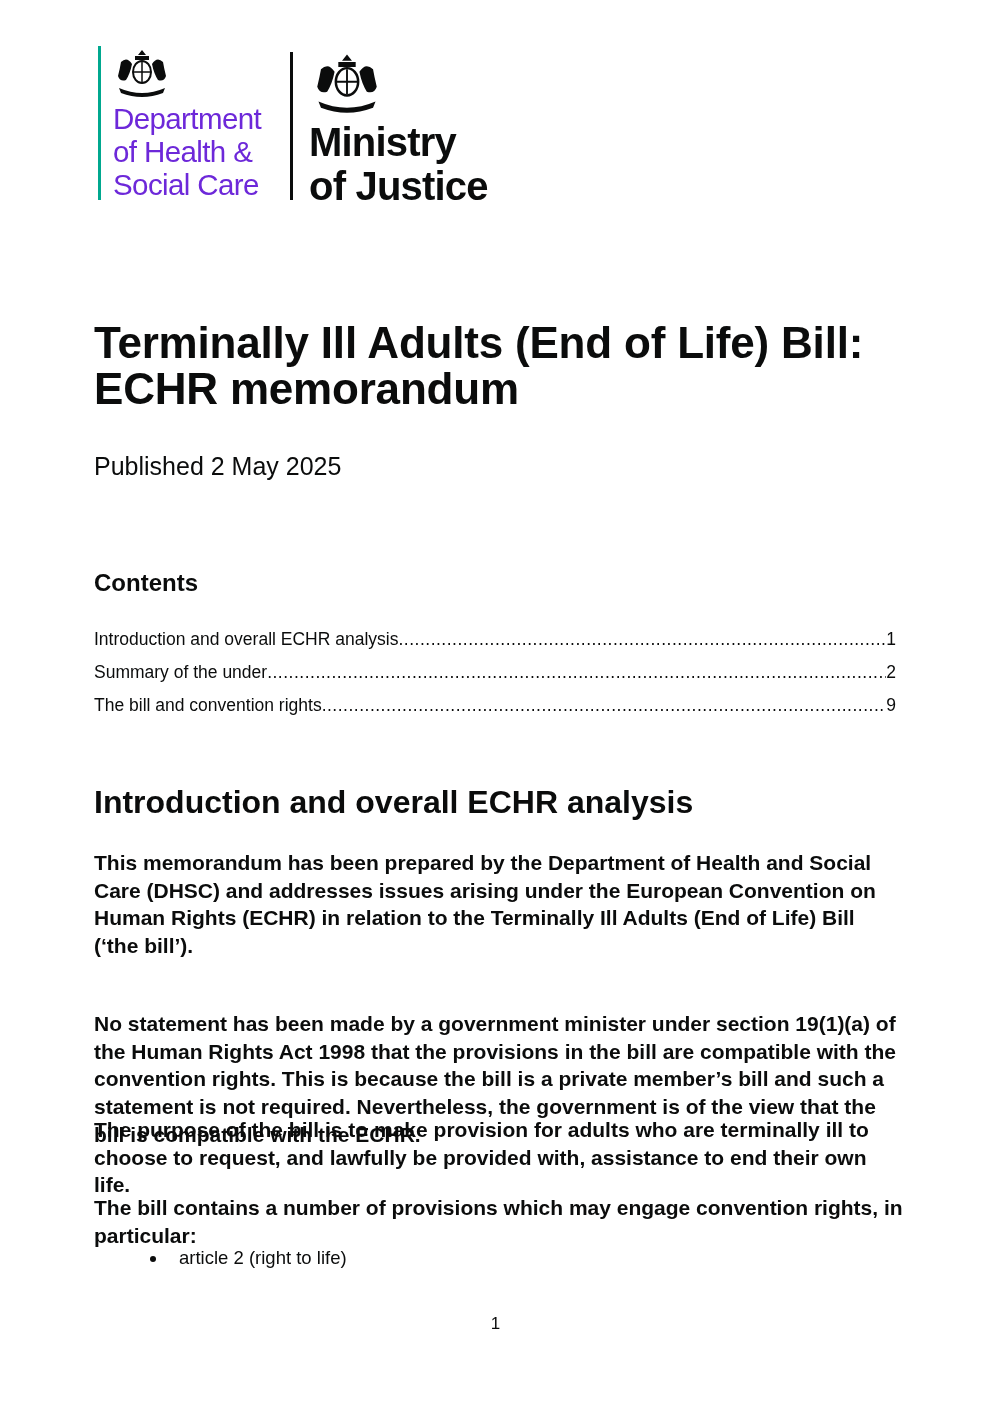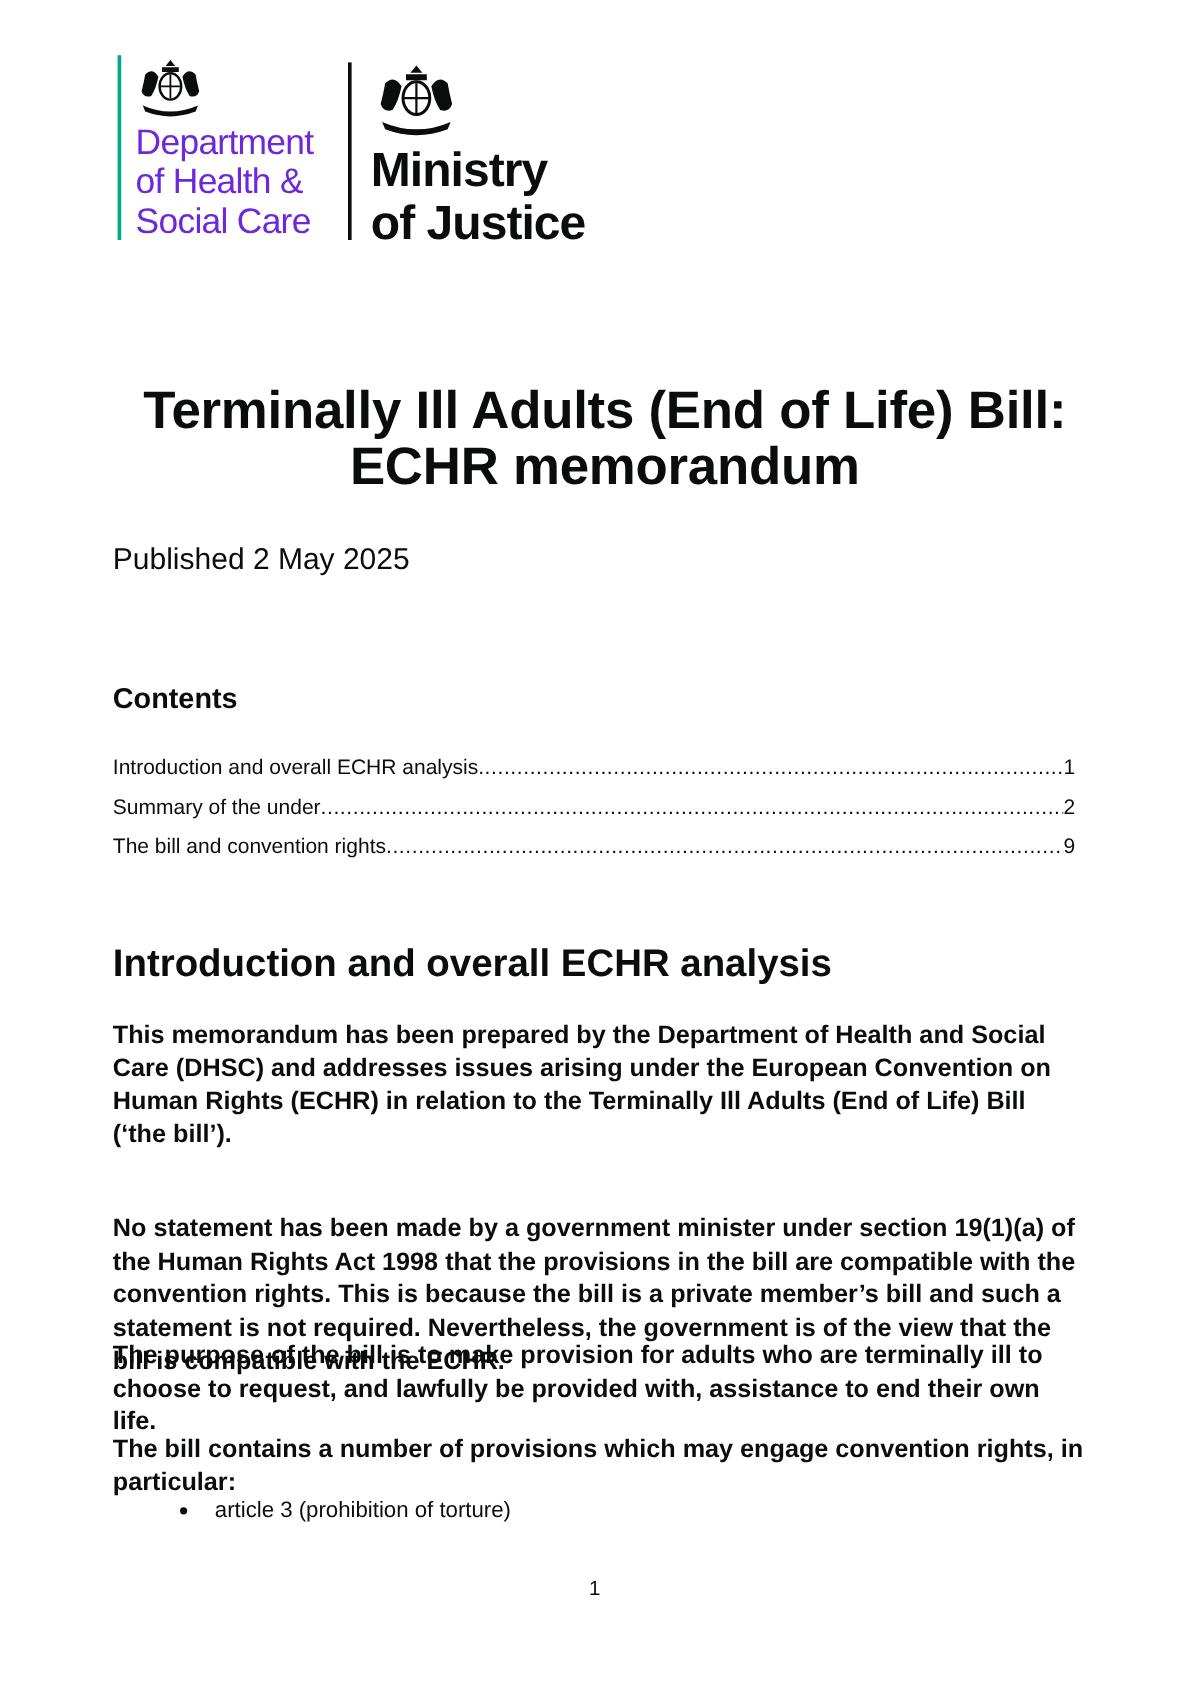--- a/index.html
+++ b/index.html
@@ -22,21 +22,21 @@
     .dhsc-text {
       position: absolute; left: 12px; top: 56px; font-size: 29.5px; line-height: 33px;
       letter-spacing: -0.6px; white-space: pre; color: #6d28d9;
     }
     .moj-text {
       position: absolute; left: 16px; top: 68px; font-size: 40px; line-height: 44px;
       letter-spacing: -0.8px; white-space: pre; color: #0b0c0c;
     }
     .title {
       position: absolute; left: 94px; top: 320px; width: 820px; margin: 0;
-      font-size: 44px; line-height: 46px; font-weight: bold; letter-spacing: -0.2px; text-align: center;
+      font-size: 44px; line-height: 46px; font-weight: bold; letter-spacing: -0.2px;
     }
     .published { position: absolute; left: 94px; top: 452px; font-size: 25px; }
     .contents-h {
       position: absolute; left: 94px; top: 569px; margin: 0;
       font-size: 24px; font-weight: bold;
     }
     .toc { position: absolute; left: 94px; top: 629px; width: 802px; }
     .toc-row {
       display: flex; align-items: baseline; height: 33px; font-size: 17.5px;
       white-space: nowrap; overflow: hidden;
@@ -123,17 +123,17 @@
 
 <h2 class="sec-h">Introduction and overall ECHR analysis</h2>
 <p class="para p1">This memorandum has been prepared by the Department of Health and Social Care (DHSC) and addresses issues arising under the European Convention on Human Rights (ECHR) in relation to the Terminally Ill Adults (End of Life) Bill (‘the bill’).</p>
 <p class="para p2">No statement has been made by a government minister under section 19(1)(a) of the Human Rights Act 1998 that the provisions in the bill are compatible with the convention rights. This is because the bill is a private member’s bill and such a statement is not required. Nevertheless, the government is of the view that the bill is compatible with the ECHR.</p>
 <p class="para p3">The purpose of the bill is to make provision for adults who are terminally ill to choose to request, and lawfully be provided with, assistance to end their own life.</p>
 <p class="para p4">The bill contains a number of provisions which may engage convention rights, in particular:</p>
 
 <ul class="bullets">
   <li>
     <span class="bullet-dot"></span>
-    <span>article 3 (prohibition of torture)</span>
+    <span>article 2 (right to life)</span>
   </li>
 </ul>
 
 <div class="page-num">1</div>
 
 </body></html>

